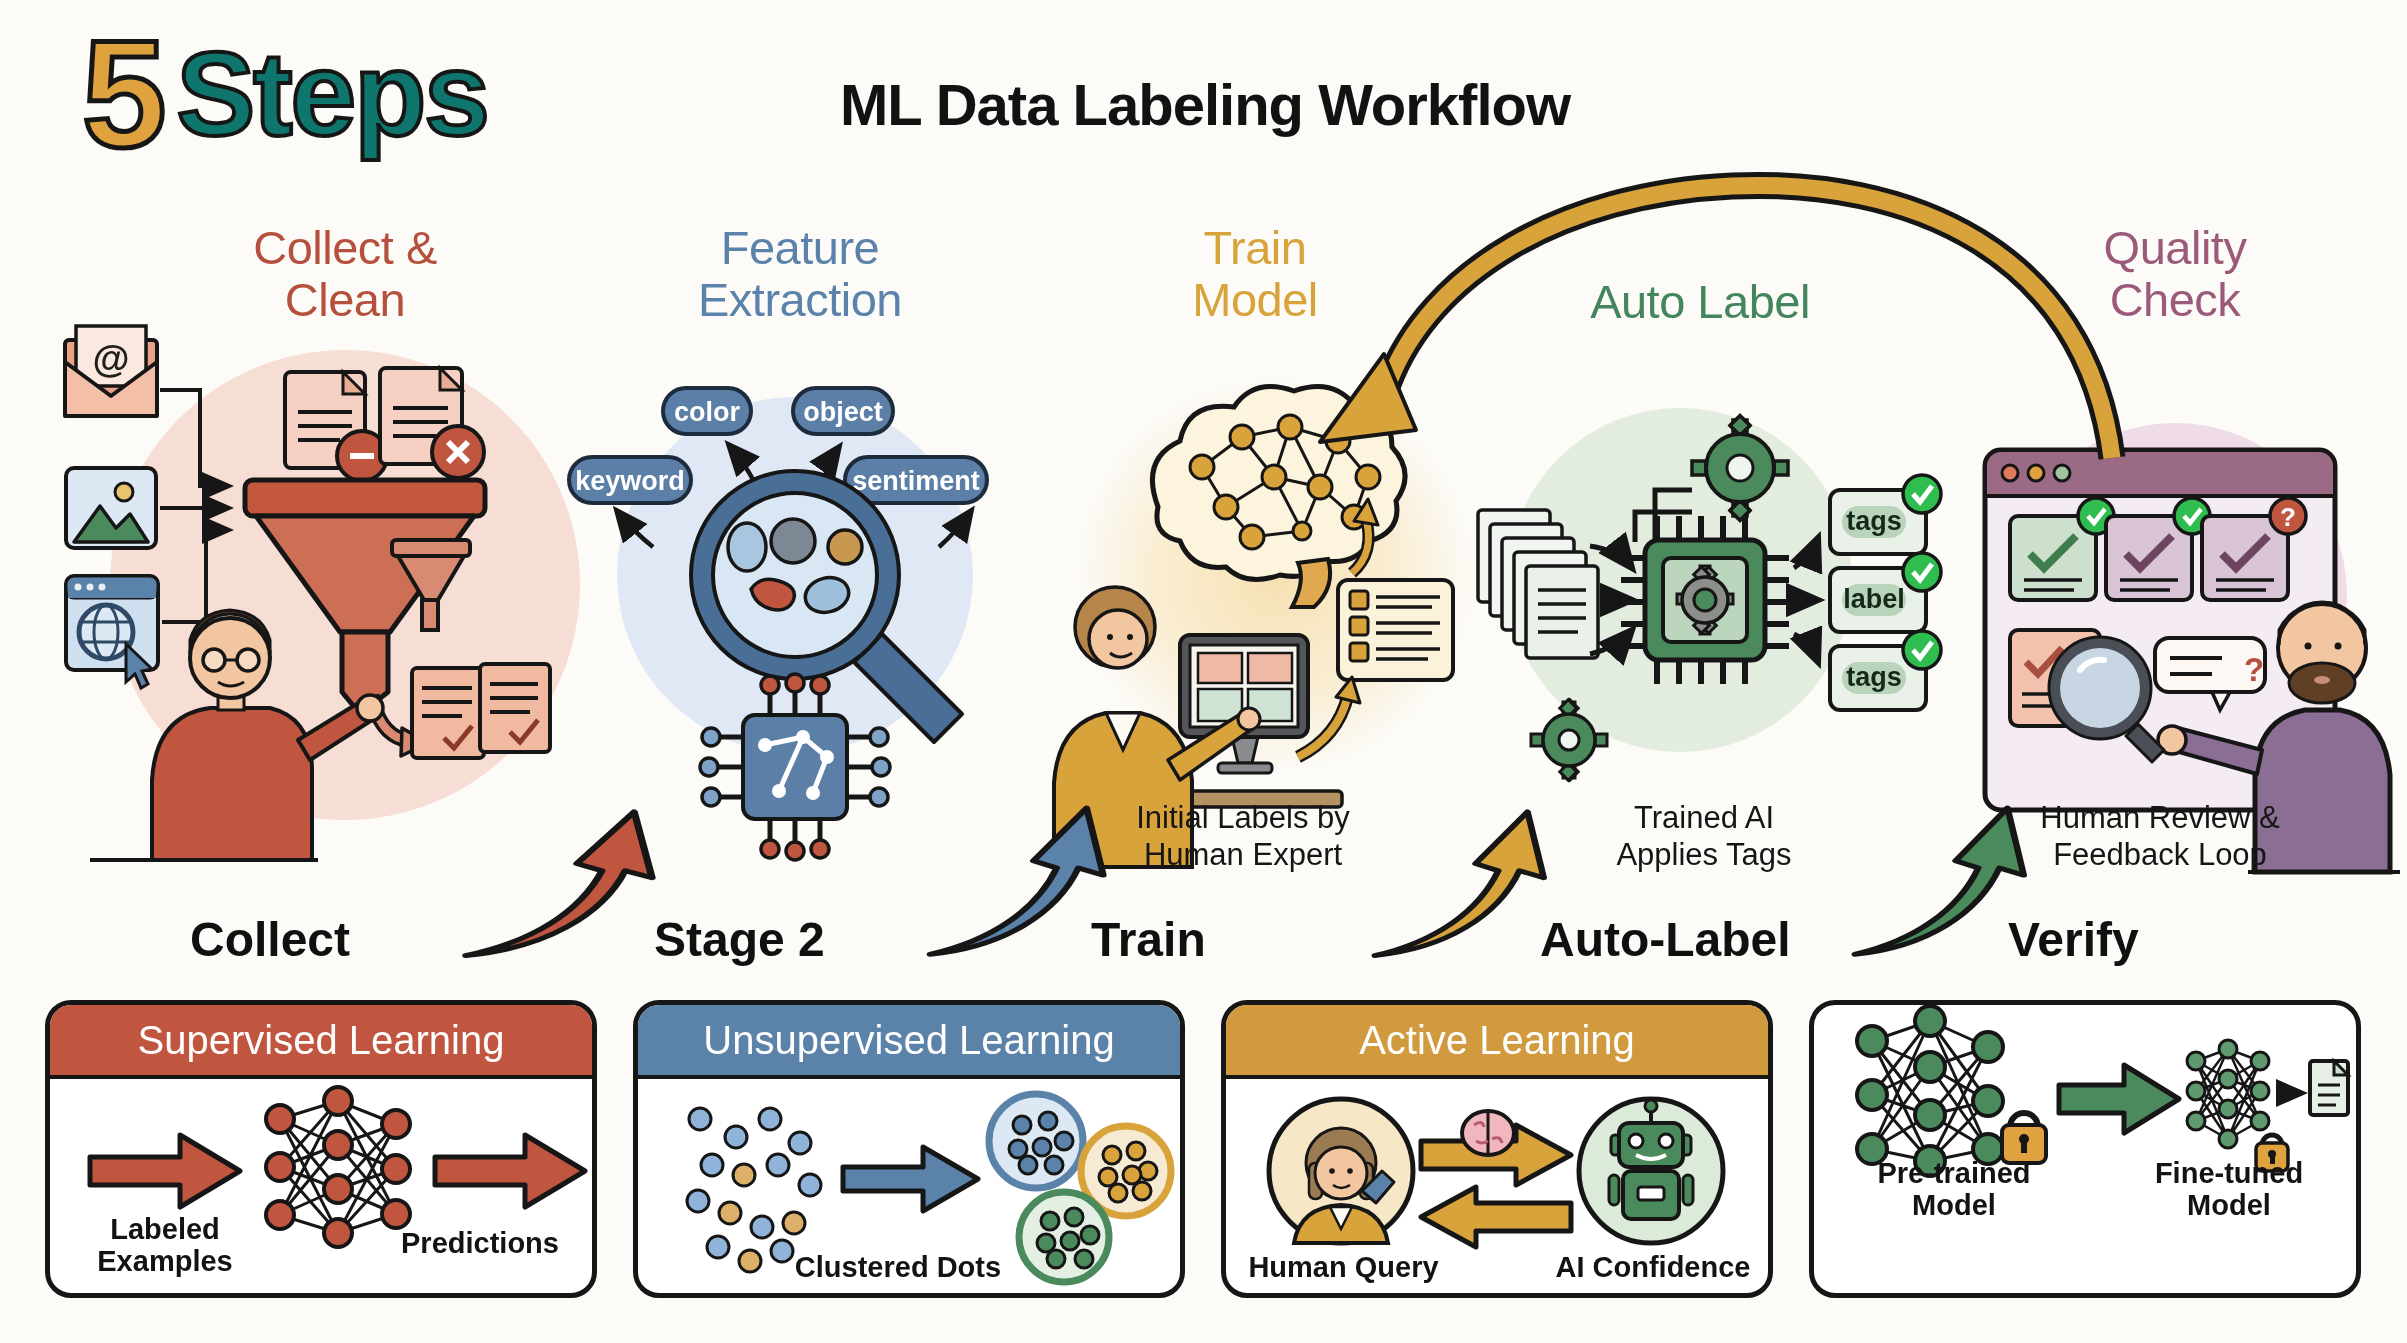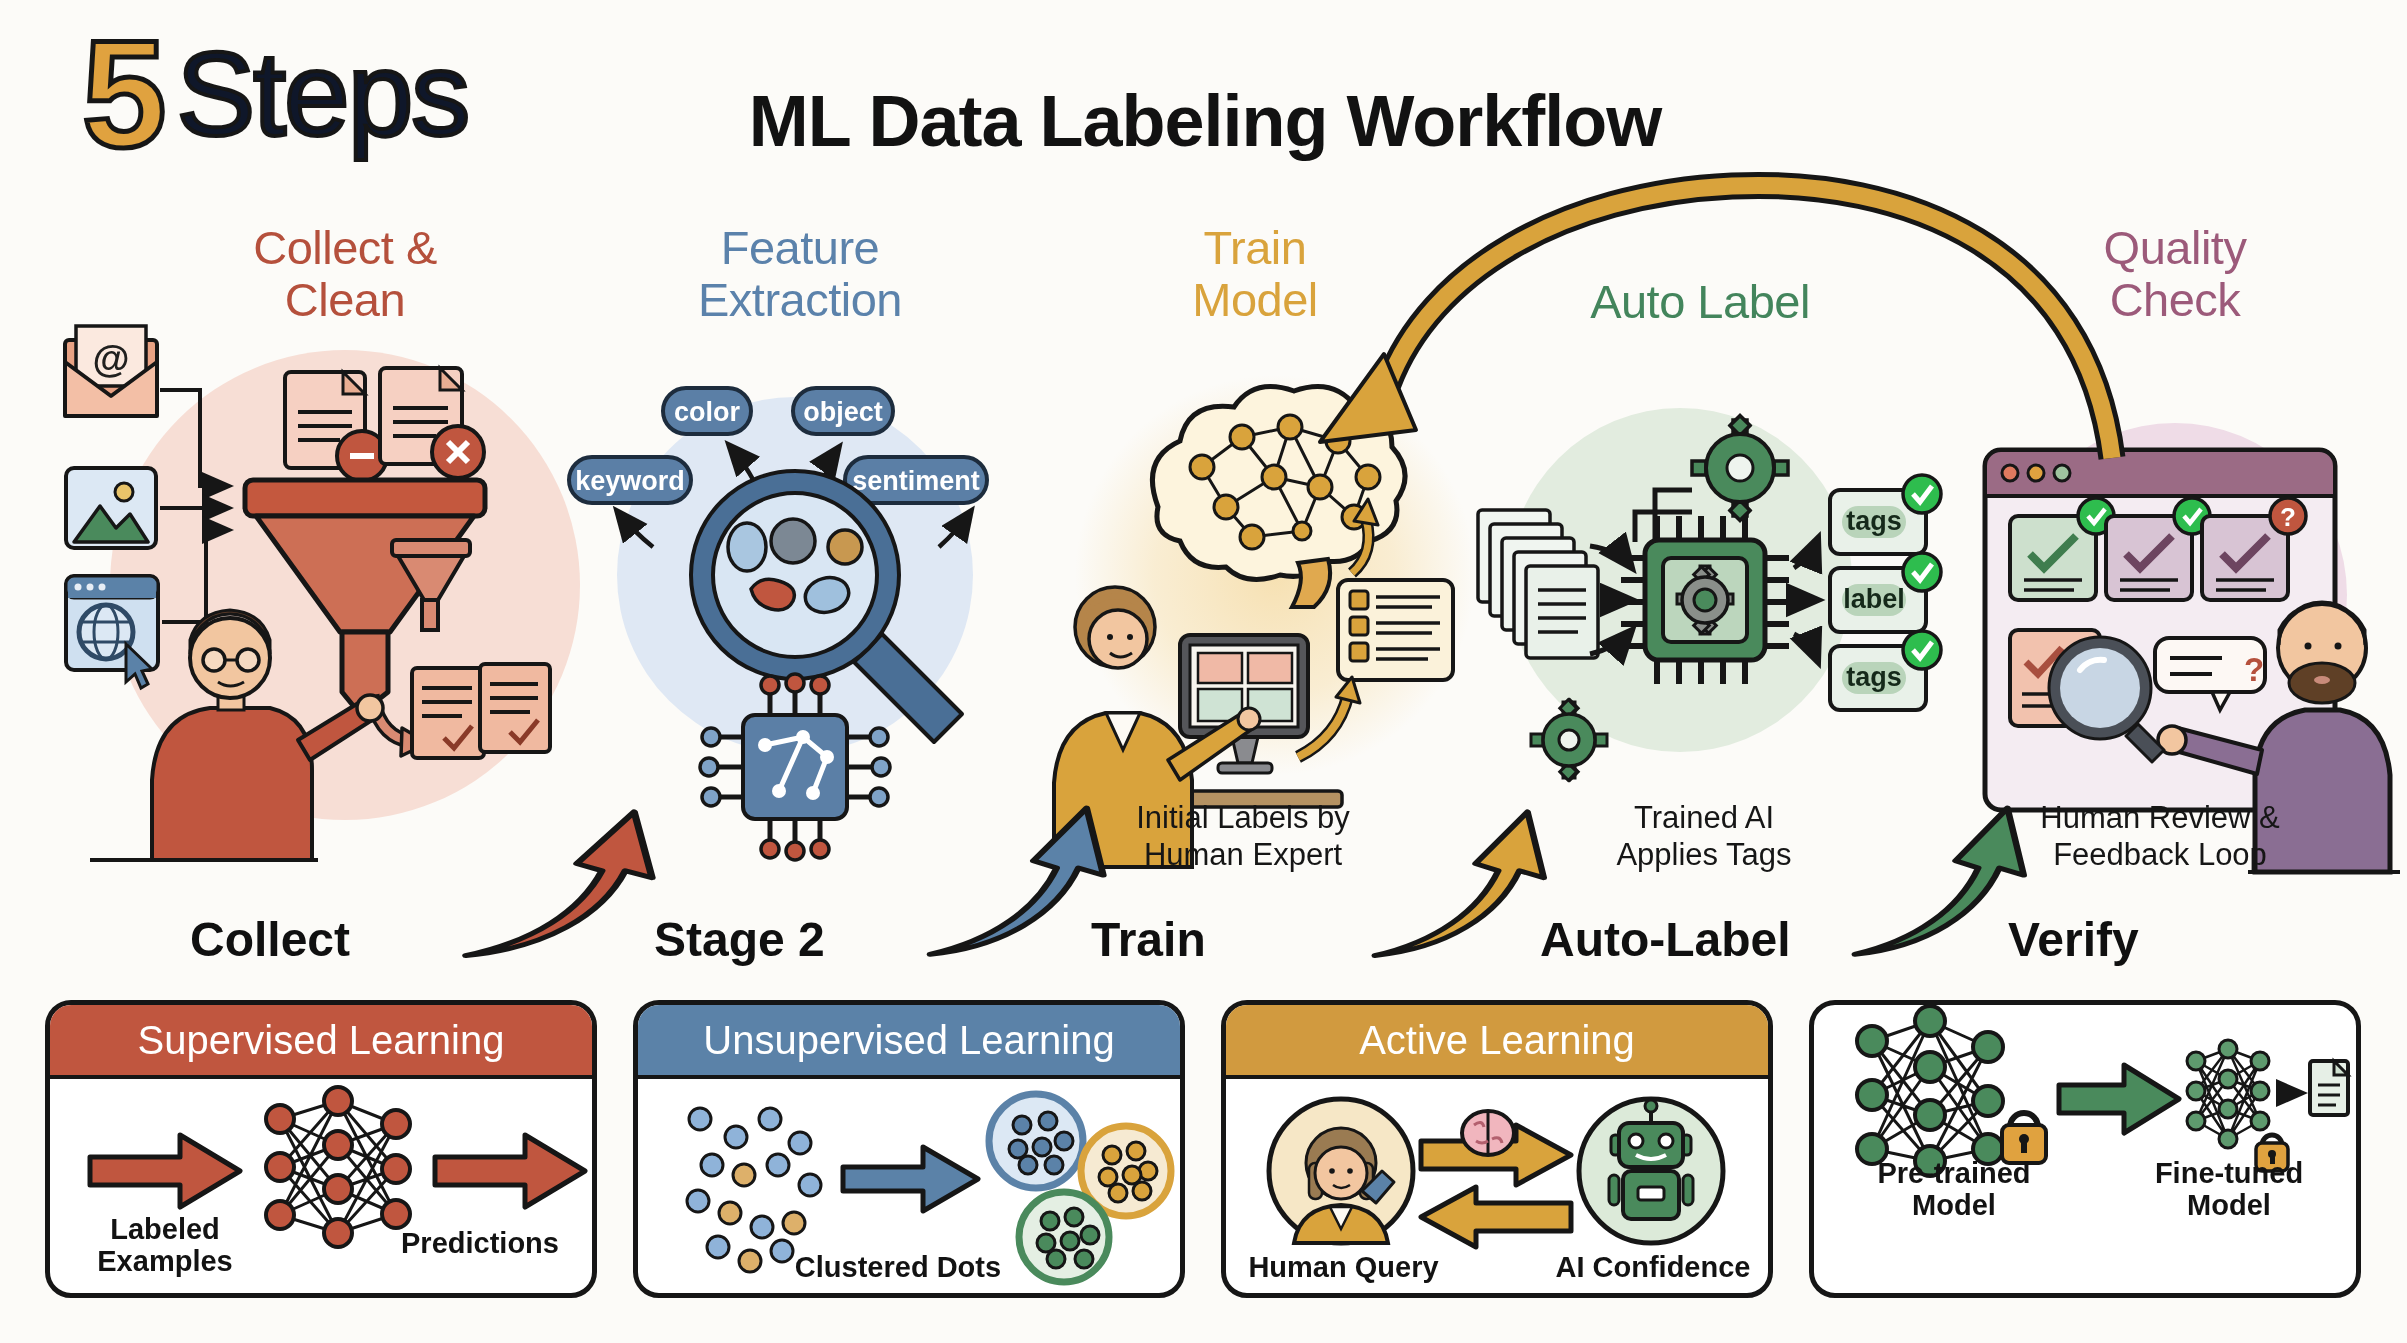--- a/index.html
+++ b/index.html
@@ -2,23 +2,23 @@
 <html><head>
 <meta charset="utf-8">
 <style>
   html,body{margin:0;padding:0;background:#e9e7e2;}
   .canvas{position:relative;width:2407px;height:1343px;background:#fcfbf8;overflow:hidden;
           font-family:"Liberation Sans",sans-serif;color:#161616;}
   .abs{position:absolute;}
   
   .steps-badge{position:absolute;left:82px;top:18px;display:flex;align-items:center;gap:10px;}
   .steps-num{font-size:152px;font-weight:800;color:#e0a23f;-webkit-text-stroke:5px #161616;line-height:1;}
-  .steps-word{font-size:118px;font-weight:400;color:#0f172a;-webkit-text-stroke:4px #161616;line-height:1;letter-spacing:-2px;}
+  .steps-word{font-size:118px;font-weight:700;color:#0f766e;-webkit-text-stroke:4px #161616;line-height:1;letter-spacing:-2px;}
   .main-title{position:absolute;left:545px;top:32px;width:1320px;text-align:center;
-              font-size:72px;font-weight:800;color:#121212;letter-spacing:-1px;}
+              font-size:58px;font-weight:800;color:#121212;letter-spacing:-1px;}
   
   .col-header{position:absolute;width:440px;text-align:center;font-size:47px;font-weight:400;
               line-height:1.1;white-space:pre-line;letter-spacing:-.5px;}
   .c1{color:#b5503c}.c2{color:#5b82ab}.c3{color:#d9a33c}.c4{color:#43855c}.c5{color:#9c5a7a}
   
   .caption{position:absolute;width:340px;text-align:center;font-size:31px;font-weight:400;
            line-height:1.18;white-space:pre-line;color:#161616;}
   .stage-label{position:absolute;width:320px;text-align:left;font-size:48px;font-weight:800;color:#101010;top:912px;}
   .stage-arrow{position:absolute;}
   

